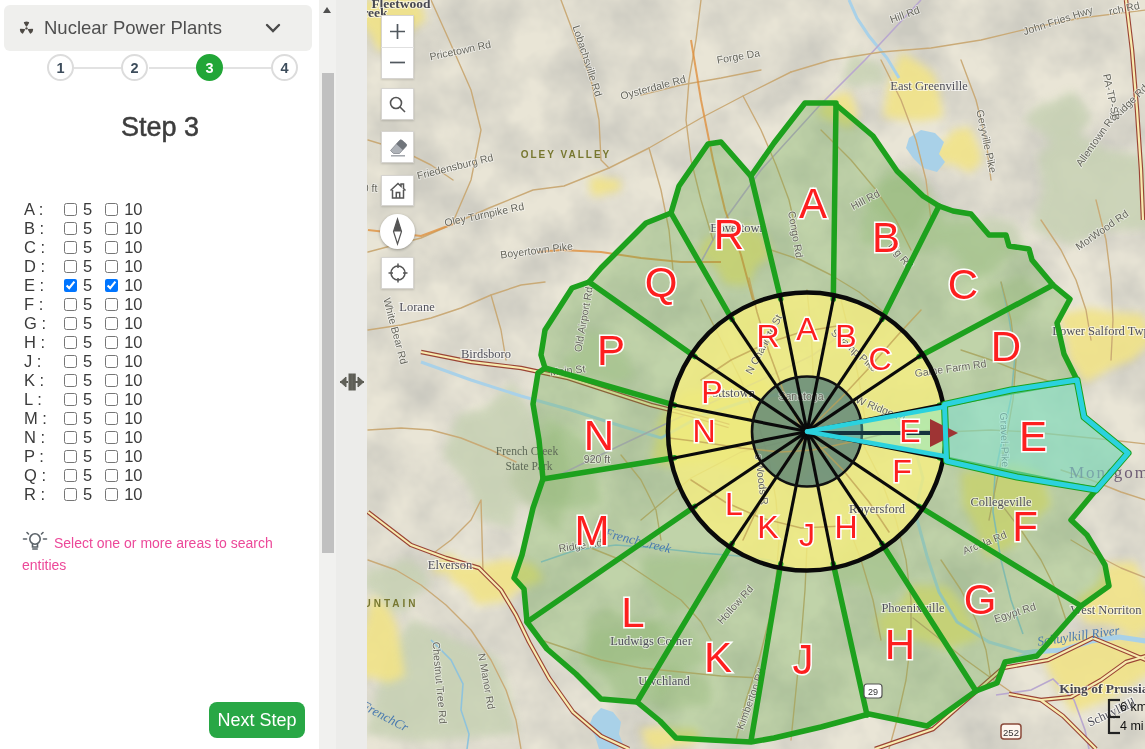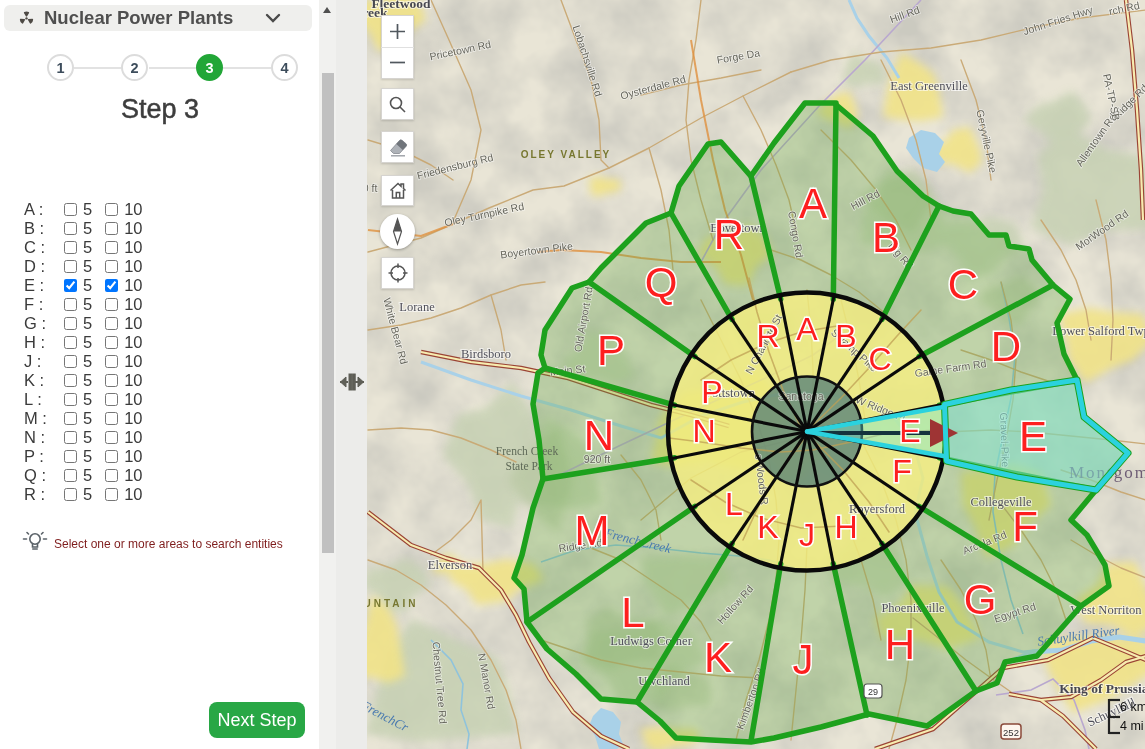--- a/index.html
+++ b/index.html
@@ -1,33 +1,33 @@
 <!DOCTYPE html>
 <html><head><meta charset="utf-8">
 <style>
 * { margin:0; padding:0; box-sizing:border-box; }
 html,body { width:1145px; height:749px; overflow:hidden; font-family:"Liberation Sans",sans-serif; background:#fff; }
 #page { position:relative; width:1145px; height:749px; }
 #side { position:absolute; left:0; top:0; width:320px; height:749px; background:#fff; }
-#hdr { position:absolute; left:4px; top:5px; width:308px; height:26px; background:#efefed; border-radius:6px; display:flex; align-items:center; padding:8px 14px;font-weight:bold; }
+#hdr { position:absolute; left:4px; top:5px; width:308px; height:46px; background:#efefed; border-radius:6px; display:flex; align-items:center; padding:8px 14px; }
 #hdr .t { font-size:18.5px; color:#4f4f4f; }
 #hdr .chev { margin-left:auto; margin-right:17px; }
 #stepper { position:absolute; left:0; top:54px; width:320px; height:28px; }
 .scirc { position:absolute; top:0; width:27px; height:27px; border-radius:50%; background:#fff; border:2px solid #dcdcdc; color:#3d4d5c; font-size:14.5px; font-weight:bold; display:flex; align-items:center; justify-content:center; }
 .scirc.act { background:#22a637; border-color:#22a637; color:#fff; }
 .sline { position:absolute; top:13px; height:2px; background:#e2e2e2; }
 h1 { position:absolute; width:320px; text-align:center; color:#3d3d3d; font-size:27px; font-weight:400; -webkit-text-stroke:0.5px #3d3d3d; }
 #rows { position:absolute; left:24px; top:199.5px; }
 .row { height:19.05px; display:flex; align-items:center; font-size:16.5px; color:#3a3a3a; }
 .row .lt { width:31px; display:inline-block; }
 .row input { width:13px; height:13px; margin:0 0 0 0; }
 .row input:first-of-type { margin-left:9px; }
 .row input:last-of-type { margin-left:13px; }
 .row .num { margin-left:6px; }
-.tip { position:absolute; left:22px; width:278px; font-size:12px; color:#7f1d1d; line-height:21.5px; }
+.tip { position:absolute; left:22px; width:278px; font-size:14px; color:#ec4899; line-height:21.5px; }
 .bulb { vertical-align:-6px; margin-right:6px; }
 #nextbtn { position:absolute; left:209px; top:702px; width:96px; height:36px; background:#28a745; border-radius:8px; color:#fff; font-size:18px; display:flex; align-items:center; justify-content:center; }
 #sbar { position:absolute; left:319px; top:0; width:17px; height:749px; background:#f1f1ef; }
 #sthumb { position:absolute; left:2.5px; top:73px; width:12px; height:480px; background:#c0c0c0; }
 #sup { position:absolute; left:4px; top:7px; width:0; height:0; border-left:4.5px solid transparent; border-right:4.5px solid transparent; border-bottom:6px solid #505050; }
 #gutter { position:absolute; left:336px; top:0; width:31px; height:749px; background:#ececea; }
 #map { position:absolute; left:367px; top:0; width:778px; height:749px; overflow:hidden; }
 .mbtn { position:absolute; width:33px; background:#fff; border:1px solid #d6d4d0; box-shadow:0 1px 2px rgba(0,0,0,0.15); display:flex; align-items:center; justify-content:center; }
 .zl text { fill:#fd1f1f; stroke:#fff; stroke-width:3px; paint-order:stroke; font-family:"Liberation Sans",sans-serif; text-anchor:middle; }
 .zi text { font-size:32px; }
@@ -59,21 +59,21 @@
   </div>
   <div id="stepper">
     <div class="sline" style="left:74px;width:60px"></div>
     <div class="sline" style="left:149px;width:60px"></div>
     <div class="sline" style="left:223px;width:60px"></div>
     <div class="scirc" style="left:47px">1</div>
     <div class="scirc" style="left:121px">2</div>
     <div class="scirc act" style="left:196px">3</div>
     <div class="scirc" style="left:271px">4</div>
   </div>
-  <h1 style="top:94px">Step 3</h1>
+  <h1 style="top:112px">Step 3</h1>
   <div id="rows">
         <div class="row">
           <span class="lt">A :</span>
           <input type="checkbox" style="">
           <span class="num">5</span>
           <input type="checkbox" style="">
           <span class="num">10</span>
         </div>
 <div class="row">
           <span class="lt">B :</span>

